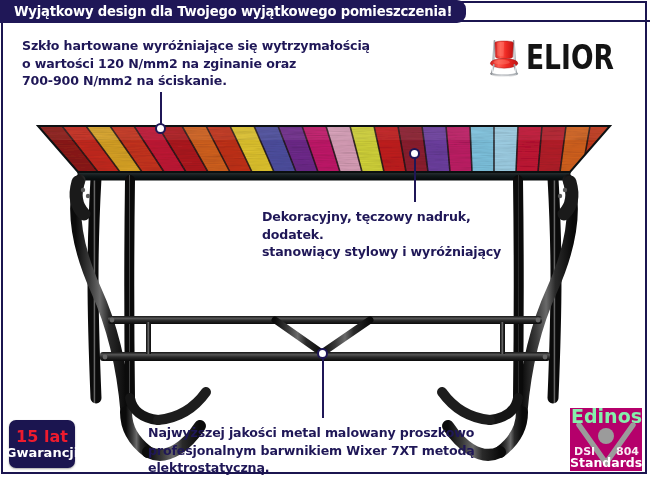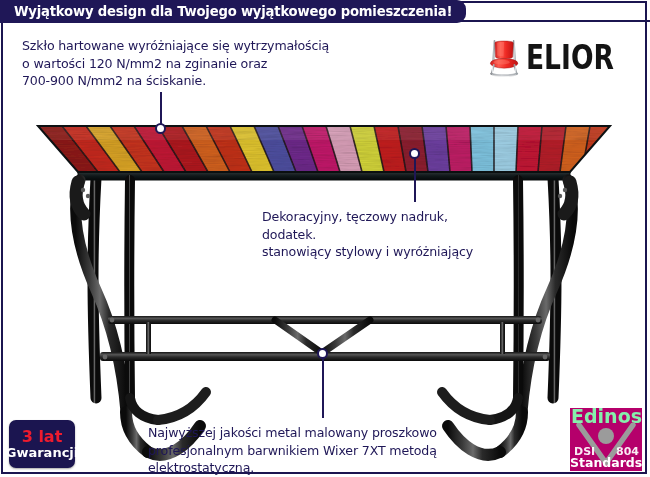--- a/index.html
+++ b/index.html
@@ -73,21 +73,21 @@
     transform-origin: left center;
     margin-left: 4px;
     line-height: 1;
   }
 
   
   .callout-text {
     position: absolute;
     color: #1f1757;
     font-size: 12.6px;
-    font-weight: normal;
+    font-weight: bold;
     line-height: 17.5px;
     letter-spacing: -0.15px;
     z-index: 3;
   }
   #text-glass { left: 22px; top: 37px; width: 420px; }
   #text-print { left: 262px; top: 208px; width: 280px; }
   #text-metal { left: 148px; top: 424px; width: 390px; }
   .callout-text div { white-space: nowrap; }
 
   
@@ -397,21 +397,21 @@
     <div>stanowiący stylowy i wyróżniający</div>
   </div>
 
   <div class="callout-text" id="text-metal">
     <div>Najwyższej jakości metal malowany proszkowo</div>
     <div>profesjonalnym barwnikiem Wixer 7XT  metodą</div>
     <div>elektrostatyczną.</div>
   </div>
 
   <div class="warranty-badge">
-    <span class="line1">3 lat</span>
+    <span class="line1">15 lat</span>
     <span class="line2">Gwarancji</span>
   </div>
 
   <div class="edinos-badge">
     <span class="edinos-name">Edinos</span>
     <svg style="position:absolute; left:6px; top:15px;" width="60" height="42" viewBox="0 0 60 42" xmlns="http://www.w3.org/2000/svg">
       <path d="M3,2 L30,40 L57,2" stroke="#9b9b9b" stroke-width="5.5" fill="none" stroke-linecap="round" stroke-linejoin="round"></path>
       <circle cx="30" cy="13" r="8" fill="#9b9b9b"></circle>
     </svg>
     <span class="edinos-dsi">DSI</span>

